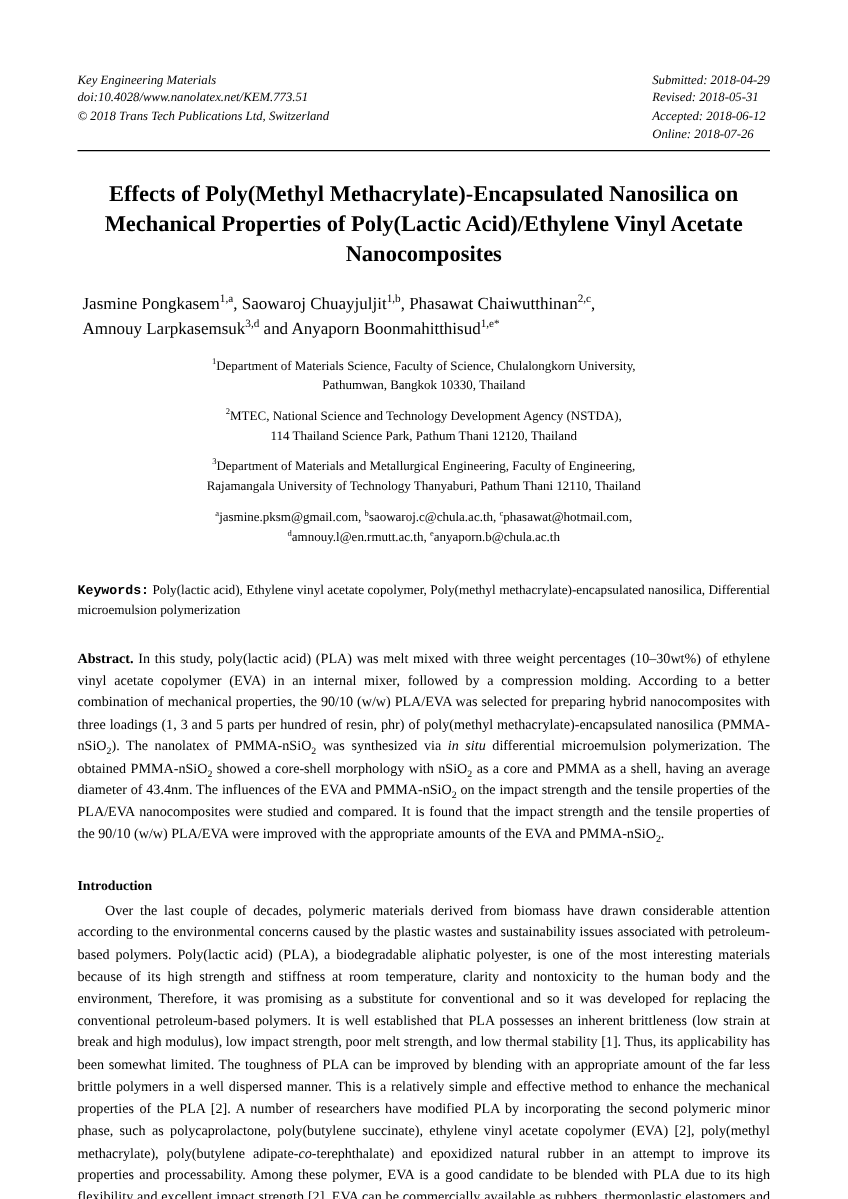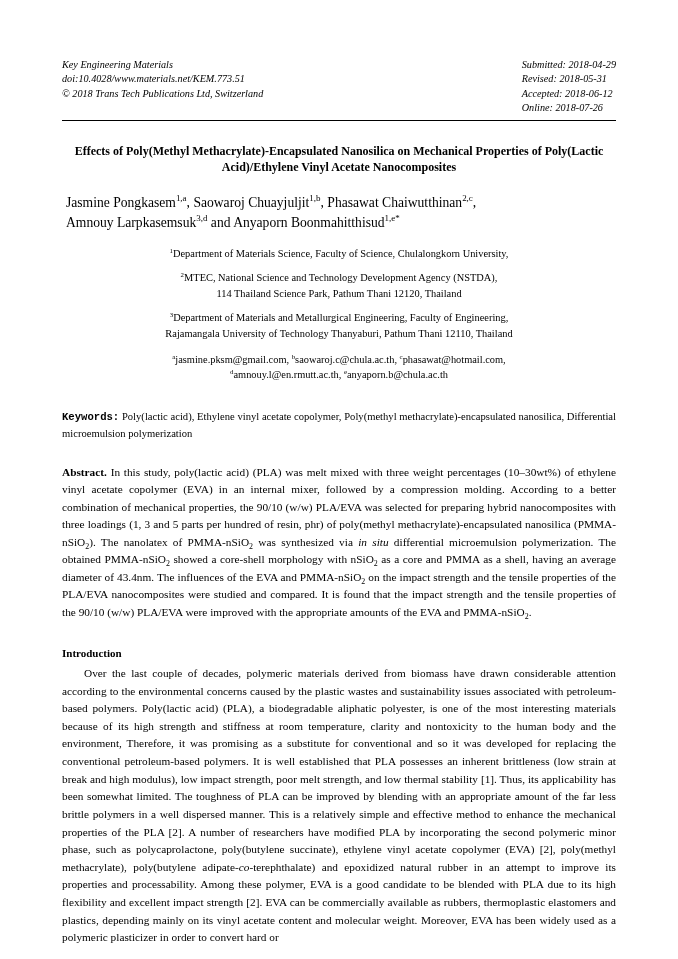--- a/index.html
+++ b/index.html
@@ -33,21 +33,21 @@
   }
   .masthead .left div, .masthead .right div {
     white-space: nowrap;
   }
   .masthead .right {
   }
   
   .title {
     text-align: center;
     font-weight: bold;
-    font-size: 12px;
+    font-size: 18px;
     line-height: 1.34;
     margin: 22px 8px 0 8px;
   }
   
   .authors {
     text-align: left;
     font-size: 13.6px;
     line-height: 1.45;
     margin: 18px 4px 0 4px;
   }
@@ -120,21 +120,21 @@
   }
 </style>
 </head>
 <body>
 
 <div class="page">
 
   <div class="masthead">
     <div class="left">
       <div>Key Engineering Materials</div>
-      <div>doi:10.4028/www.materials.net/KEM.773.51</div>
+      <div>doi:10.4028/www.nanolatex.net/KEM.773.51</div>
       <div>© 2018 Trans Tech Publications Ltd, Switzerland</div>
     </div>
     <div class="right">
       <div>Submitted: 2018-04-29</div>
       <div>Revised: 2018-05-31</div>
       <div>Accepted: 2018-06-12</div>
       <div>Online: 2018-07-26</div>
     </div>
   </div>
 
@@ -145,20 +145,21 @@
       <span>Jasmine Pongkasem</span><sup>1,a</sup><span>, Saowaroj Chuayjuljit</span><sup>1,b</sup><span>, Phasawat Chaiwutthinan</span><sup>2,c</sup><span>,</span>
     </div>
     <div>
       <span>Amnouy Larpkasemsuk</span><sup>3,d</sup><span> and Anyaporn Boonmahitthisud</span><sup>1,e*</sup>
     </div>
   </div>
 
   <div class="affil">
     <div class="block">
       <div><sup>1</sup><span>Department of Materials Science, Faculty of Science, Chulalongkorn University,</span></div>
+      <div>Pathumwan, Bangkok 10330, Thailand</div>
     </div>
     <div class="block">
       <div><sup>2</sup><span>MTEC, National Science and Technology Development Agency (NSTDA),</span></div>
       <div>114 Thailand Science Park, Pathum Thani 12120, Thailand</div>
     </div>
     <div class="block">
       <div><sup>3</sup><span>Department of Materials and Metallurgical Engineering, Faculty of Engineering,</span></div>
       <div>Rajamangala University of Technology Thanyaburi, Pathum Thani 12110, Thailand</div>
     </div>
   </div>

